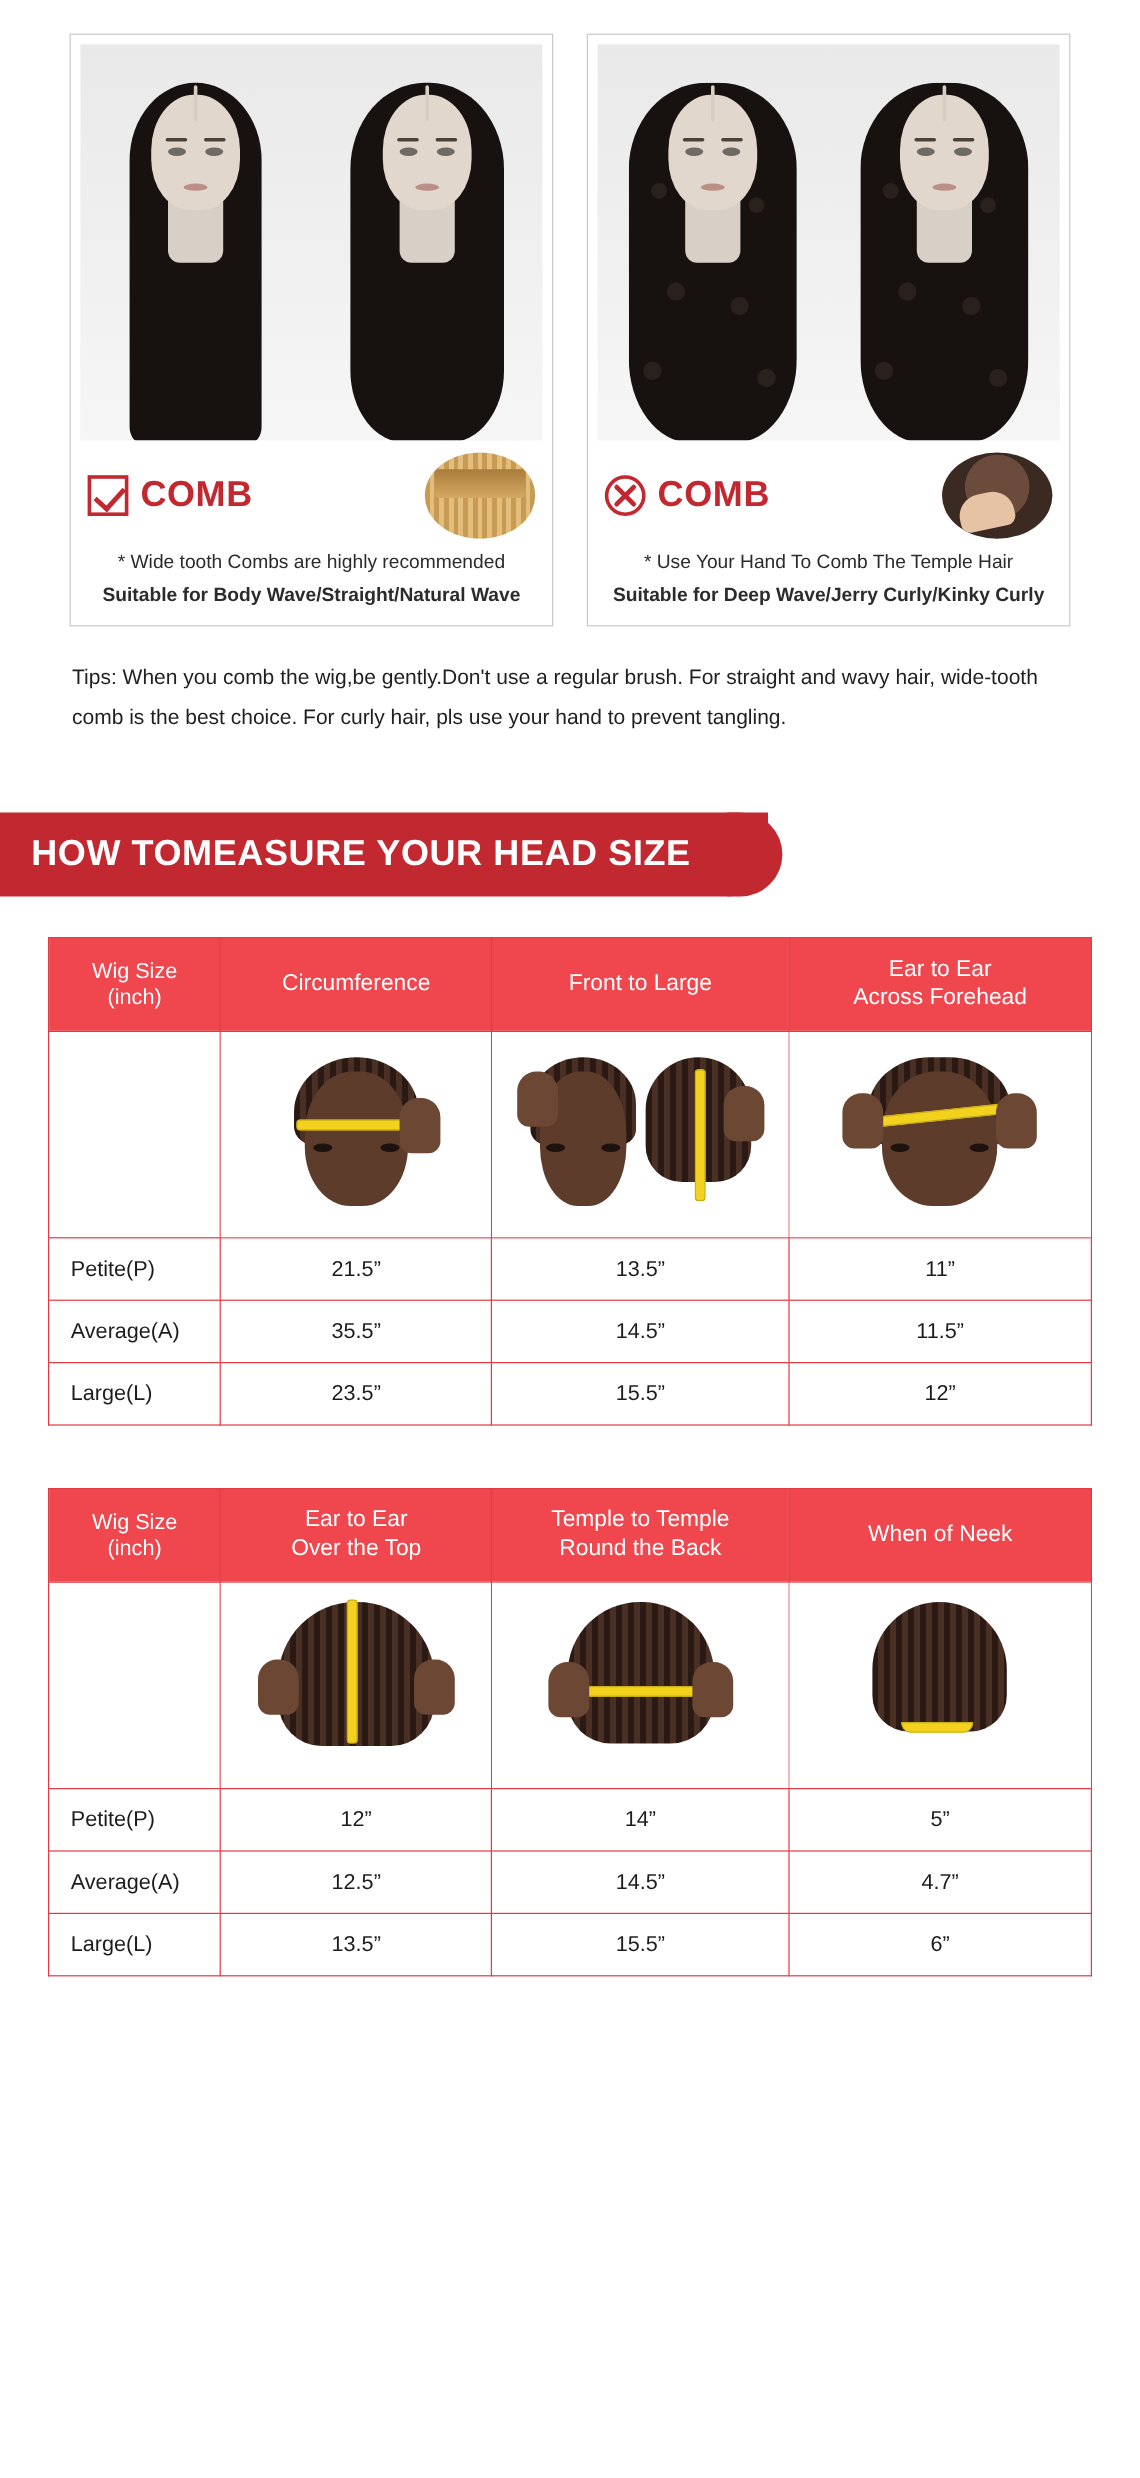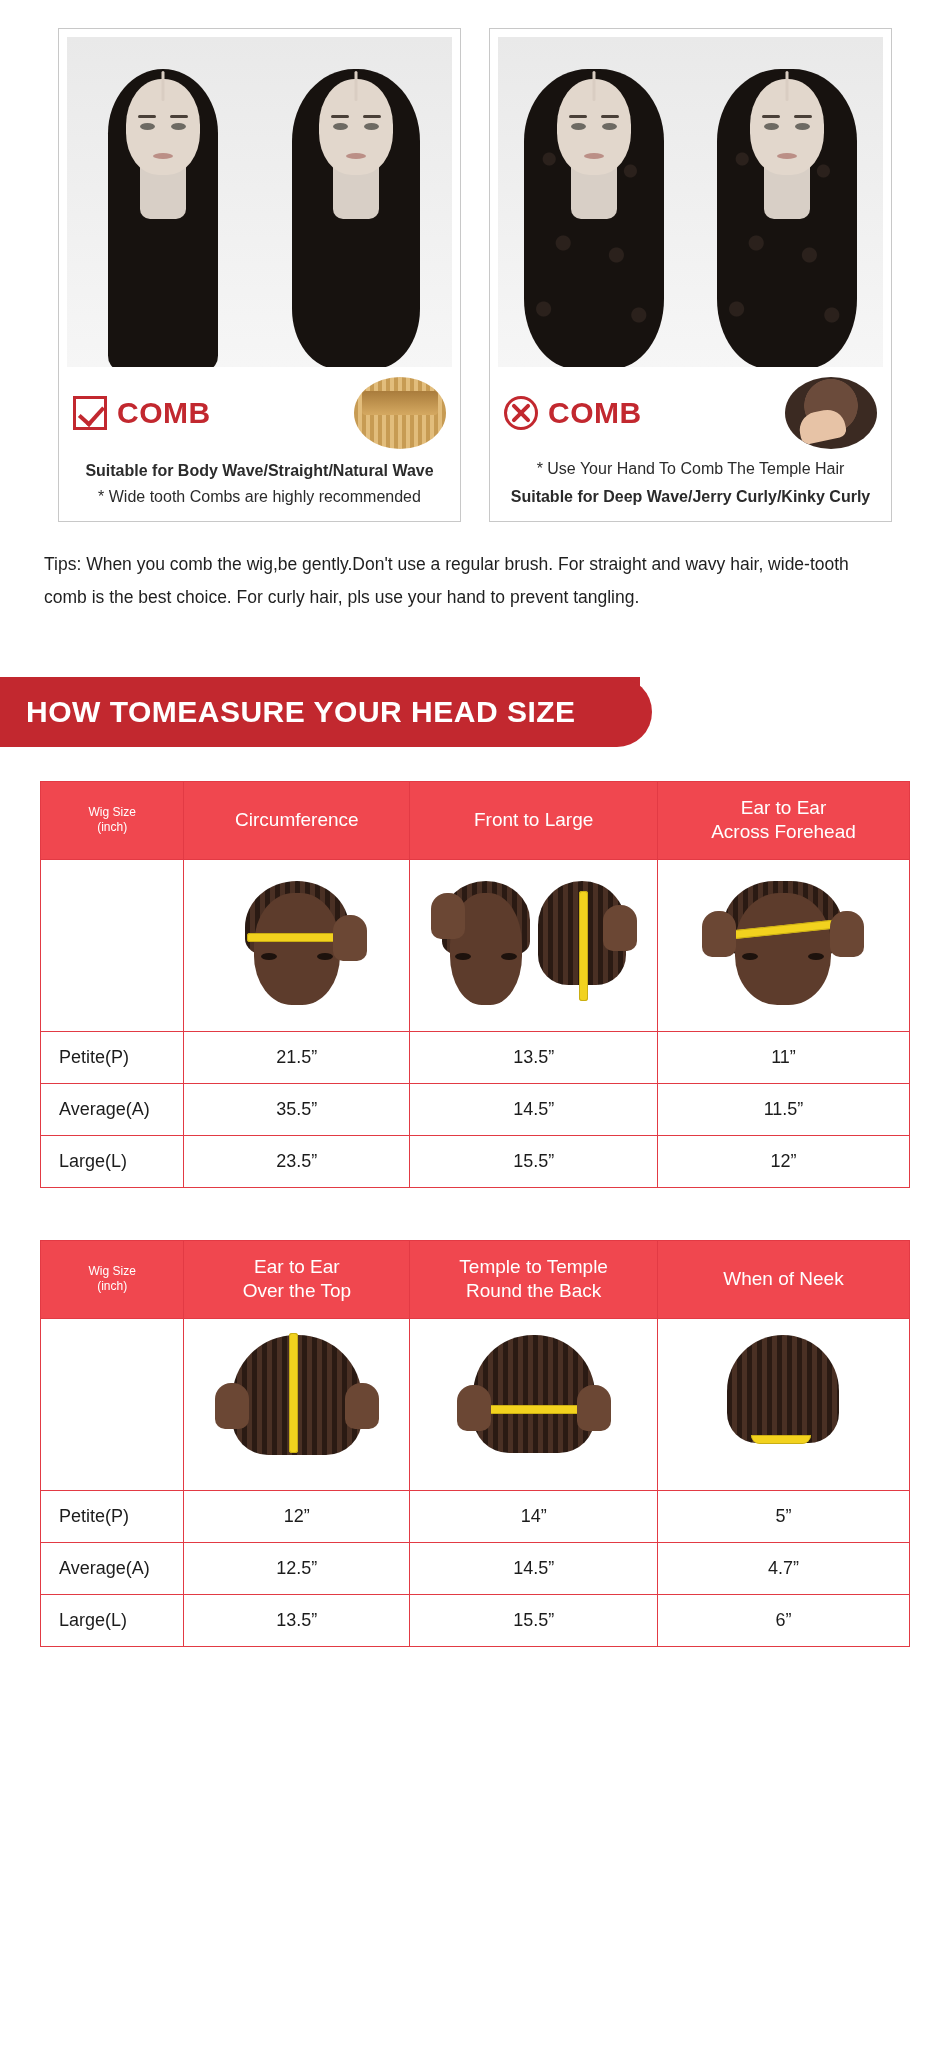--- a/index.html
+++ b/index.html
@@ -176,21 +176,21 @@
   .card-note {
     text-align: center;
     font-size: 16px;
     color: #2b2b2b;
     padding: 2px 4px 0 4px;
     line-height: 1.5;
   }
   .card-note.bold { font-weight: bold; padding-top: 4px; }
 
   .tips {
-    padding: 26px 60px 0 44px;
+    padding: 26px 60px 0 60px;
     font-size: 17.5px;
     line-height: 1.9;
     color: #1f1f1f;
   }
 
   
   .table-wrap { padding: 18px 40px 0 40px; }
   table.size-table {
     width: 100%;
     border-collapse: collapse;
@@ -203,21 +203,21 @@
   }
   table.size-table thead th {
     background: #f0474f;
     color: #ffffff;
     font-size: 19px;
     font-weight: normal;
     line-height: 1.25;
     padding: 14px 4px;
     height: 78px;
   }
-  table.size-table thead th.first { font-size: 12px; text-align: center; }
+  table.size-table thead th.first { font-size: 18px; text-align: center; }
   table.size-table td {
     font-size: 18px;
     color: #1c1c1c;
     height: 52px;
     padding: 4px;
   }
   table.size-table td.label { text-align: left; padding-left: 18px; font-size: 18px; }
   table.size-table td.img-cell { height: 172px; padding: 0; }
 
   
@@ -293,22 +293,22 @@
             </div>
             <div class="part-line"></div>
           </div>
         </div>
       </div>
       <div class="comb-row">
         <div class="mark check"></div>
         <div class="comb-label">COMB</div>
         <div class="comb-pic wood"></div>
       </div>
+      <div class="card-note">* Wide tooth Combs are highly recommended</div>
       <div class="card-note bold">Suitable for Body Wave/Straight/Natural Wave</div>
-      <div class="card-note">* Wide tooth Combs are highly recommended</div>
     </div>
 
     <div class="card">
       <div class="photo-row">
         <div class="photo">
           <div class="mannequin">
             <div class="hair curly"></div>
             <div class="neck"></div>
             <div class="face">
               <div class="brow l"></div>

